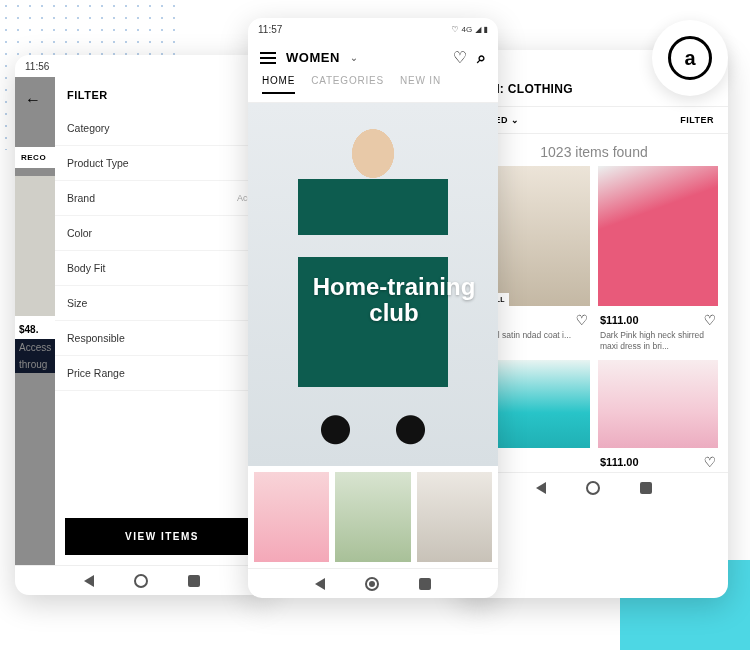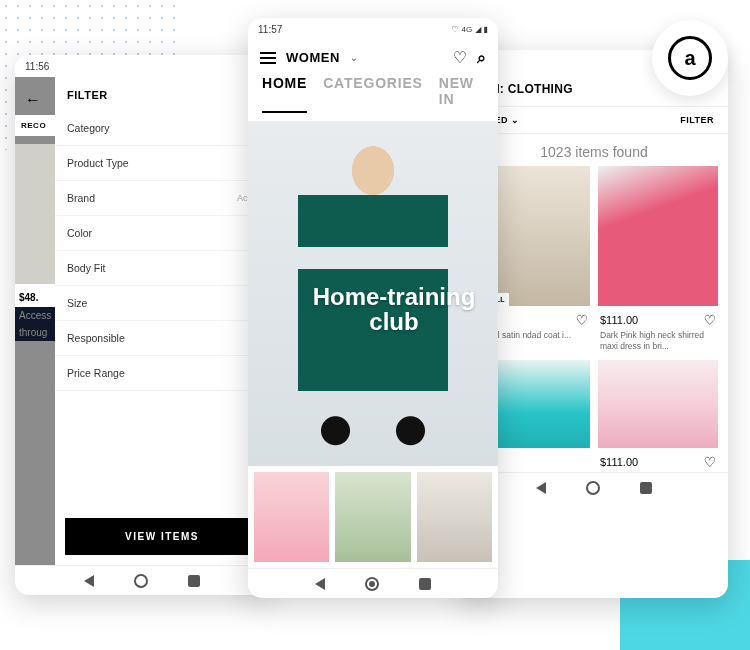--- a/index.html
+++ b/index.html
@@ -19,41 +19,41 @@
   .nav-tri { width:0; height:0; border-top:6px solid transparent; border-bottom:6px solid transparent; border-right:10px solid #555; }
   .nav-circle { width:14px; height:14px; border:2px solid #555; border-radius:50%; }
   .nav-circle.filled::after{content:"";display:block;width:6px;height:6px;background:#555;border-radius:50%;margin:2px;}
   .nav-square { width:12px; height:12px; background:#555; border-radius:2px; }
 
   
   .p1 { left:15px; top:55px; width:254px; height:540px; z-index:1; }
   .p1 .body { flex:1; display:flex; }
   .p1 .dim { width:40px; background:rgba(0,0,0,.45); display:flex; flex-direction:column; padding-top:8px; }
   .p1 .dim .back { color:#000; font-size:16px; padding:4px 10px; }
-  .p1 .dim .reco { background:#fff; margin-top:4px; padding:6px 0 6px 6px; font-size:8px; font-weight:700; color:#000; letter-spacing:.5px; }
+  .p1 .dim .reco { background:#fff; margin-top:36px; padding:6px 0 6px 6px; font-size:8px; font-weight:700; color:#000; letter-spacing:.5px; }
   .p1 .dim .prod { margin-top:8px; height:140px; background:#d0cfc8; }
   .p1 .dim .price { background:#fff; padding:8px 4px 4px; font-size:10px; font-weight:700; color:#000; }
   .p1 .dim .desc { background:#0f172a; padding:2px 4px; font-size:10px; color:#888; line-height:1.3; }
   .p1 .panel { flex:1; background:#fff; display:flex; flex-direction:column; }
   .p1 .panel h3 { font-size:11px; font-weight:700; padding:12px 12px 10px; letter-spacing:.5px; }
   .p1 .filter-row { display:flex; justify-content:space-between; align-items:center; padding:11px 12px; font-size:10.5px; color:#333; border-bottom:1px solid #f2f2f2; }
   .p1 .filter-val { color:#aaa; font-size:9px; }
   .p1 .view-btn { margin:auto 10px 10px; background:#000; color:#fff; text-align:center; padding:13px 0; font-size:10px; font-weight:700; letter-spacing:1.5px; }
 
   
   .p2 { left:248px; top:18px; width:250px; height:580px; z-index:3; }
   .p2 .topbar { display:flex; align-items:center; padding:8px 12px; gap:10px; }
   .p2 .burger { display:flex; flex-direction:column; gap:3px; }
   .p2 .burger span { width:16px; height:2px; background:#000; }
   .p2 .title { font-weight:900; font-size:13px; letter-spacing:.5px; }
   .p2 .chev { font-size:10px; color:#555; }
   .p2 .spacer { flex:1; }
   .p2 .icon { font-size:16px; }
   .p2 .tabs { display:flex; gap:16px; padding:0 14px 8px; border-bottom:1px solid #eee; }
-  .p2 .tab { font-size:14px; font-weight:700; letter-spacing:.8px; color:#aaa; padding-bottom:6px; }
+  .p2 .tab { font-size:10px; font-weight:400; letter-spacing:.8px; color:#aaa; padding-bottom:6px; }
   .p2 .tab.active { color:#000; border-bottom:2px solid #000; }
   .p2 .hero { flex:1; position:relative; background:linear-gradient(180deg,#e8ecef 0%, #d8dfe3 100%); display:flex; align-items:center; justify-content:center; }
   .p2 .hero-model { position:absolute; top:18px; bottom:20px; left:50px; right:50px;
     background:
       radial-gradient(ellipse 38px 44px at 50% 10%, #e8c9a8 0%, #e8c9a8 55%, transparent 56%),
       linear-gradient(180deg, transparent 0 18%, #0d5c4f 18% 35%, transparent 35% 42%, #0d5c4f 42% 82%, transparent 82%),
       radial-gradient(circle at 25% 95%, #111 0 14px, transparent 15px),
       radial-gradient(circle at 75% 95%, #111 0 14px, transparent 15px);
   }
   .p2 .hero-text { position:relative; color:#fff; font-weight:800; font-size:24px; text-align:center; line-height:1.05; text-shadow:0 1px 3px rgba(0,0,0,.3); margin-top:30px;margin-left:42px;}
@@ -67,21 +67,21 @@
   .p3 { left:460px; top:50px; width:268px; height:548px; z-index:2; }
   .p3 .hdr { display:flex; align-items:center; padding:10px 12px; }
   .p3 .hdr-title { font-weight:800; font-size:12px; letter-spacing:.3px; }
   .p3 .subbar { display:flex; justify-content:space-between; align-items:center; padding:8px 14px; border-top:1px solid #eee; border-bottom:1px solid #eee; font-size:9px; font-weight:700; letter-spacing:.5px; }
   .p3 .count { text-align:center; padding:10px 0 6px; font-size:14px; color:#888; }
   .p3 .grid { display:grid; grid-template-columns:1fr 1fr; gap:8px; padding:0 10px; }
   .p3 .card { display:flex; flex-direction:column; }
   .p3 .card .img { height:140px; position:relative; }
   .p3 .card .tag { position:absolute; left:0; bottom:0; background:#fff; font-size:7px; font-weight:700; padding:3px 5px; }
   .p3 .meta { display:flex; justify-content:space-between; align-items:center; padding:6px 2px 2px; }
-  .p3 .price { font-size:11px; font-weight:400; }
+  .p3 .price { font-size:11px; font-weight:700; }
   .p3 .heart { font-size:14px; }
   .p3 .name { font-size:8.5px; color:#666; line-height:1.3; padding:0 2px; height:22px; overflow:hidden; }
   .img-a { background:linear-gradient(180deg,#ece4d8 0%, #c4b8a4 100%); }
   .img-b { background:linear-gradient(160deg,#ecf0ef 0%, #e85a7a 35%, #e85a7a 100%); }
   .img-c { background:linear-gradient(180deg,#e8f4f2 0%, #28c4c8 60%, #20b0b4 100%); }
   .img-d { background:linear-gradient(180deg,#f8ecee 0%, #f4c8d4 60%, #ecacc0 100%); }
   .p3 .row2 .img { height:88px; }
 
   
   .logo { position:absolute; right:22px; top:20px; width:76px; height:76px; background:#fff; border-radius:50%; box-shadow:0 4px 16px rgba(0,0,0,.12); display:flex; align-items:center; justify-content:center; z-index:5; }

